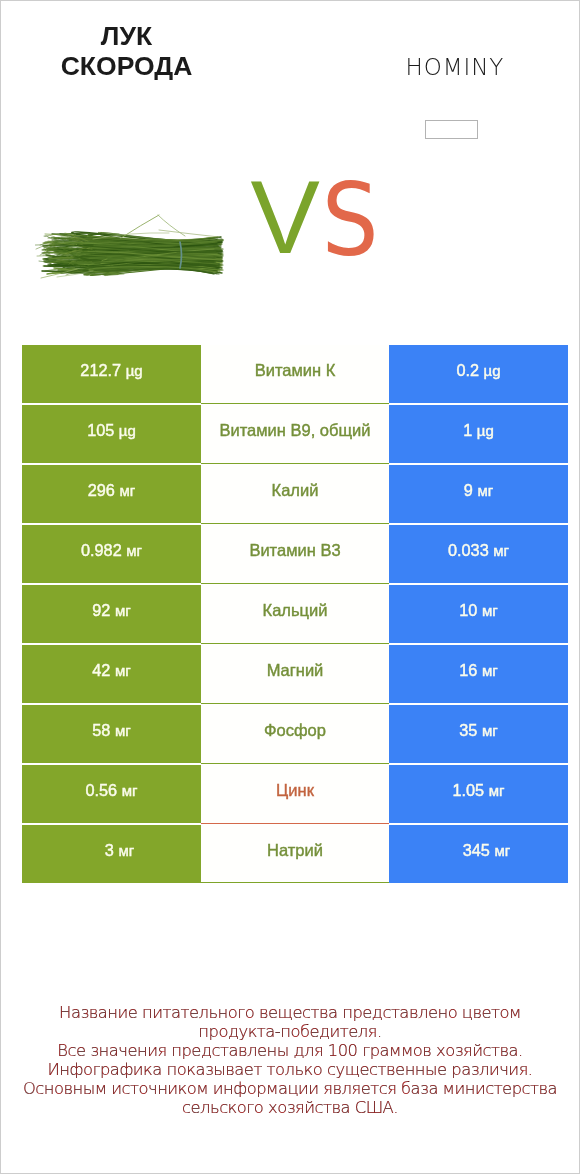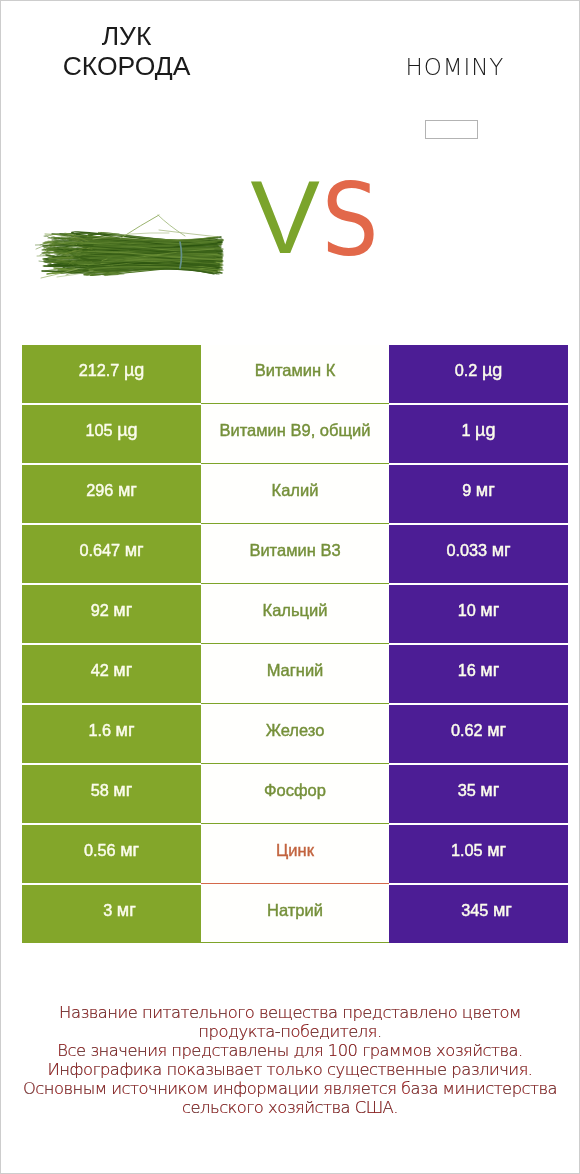--- a/index.html
+++ b/index.html
@@ -3,21 +3,21 @@
 <meta charset="utf-8">
 <style>
   html,body{margin:0;padding:0;background:#ffffff;}
   body{width:580px;height:1174px;font-family:"Liberation Sans",sans-serif;
        -webkit-font-smoothing:antialiased;}
   .page{position:relative;width:580px;height:1174px;border:1px solid #cdcdcd;
         background:#fff;overflow:hidden;box-sizing:border-box;}
 
   
   .title{position:absolute;color:#1b1b1b;text-align:center;}
-  #t-left{left:25px;top:20px;width:201px;font-size:26.5px;line-height:30px;font-weight:400;text-align:center;}
+  #t-left{left:25px;top:20px;width:201px;font-size:26.5px;line-height:30px;font-weight:700;text-align:center;}
   #t-right{left:353px;top:52px;width:201px;font-size:23px;line-height:29px;
            letter-spacing:0.9px;text-indent:0.9px;
            font-family:"DejaVu Sans",sans-serif;font-weight:200;}
 
   
   #chives{position:absolute;left:34px;top:206px;width:195px;height:72px;}
   .imgbox{position:absolute;left:424px;top:119px;width:53px;height:19px;
           border:1px solid #b3b3b3;background:#fff;box-sizing:border-box;}
   #vs{position:absolute;left:-1px;top:162px;width:578px;text-align:center;
       font-size:104px;line-height:104px;font-weight:400;letter-spacing:0px;margin-left:27px;}
@@ -25,27 +25,27 @@
   #vs .s{color:#e2684a;font-family:"DejaVu Sans",sans-serif;font-stretch:condensed;font-size:99.5px;position:relative;top:3.5px;left:-0.5px;}
 
   
   #tbl{position:absolute;left:21px;top:343.6px;width:537px;
        border-collapse:collapse;table-layout:fixed;}
   #tbl td{height:58.0px;line-height:15px;padding:0;text-align:center;vertical-align:middle;
           font-size:16.3px;font-weight:400;overflow:hidden;}
   #tbl td span{position:relative;top:-3px;}
   .c-l{width:179px;background:#83a62a;color:#fbfcec;-webkit-text-stroke:0.45px #fbfcec;border-bottom:2px solid #fff;}
   .c-m{width:188px;background:#fffffd;}
-  .c-r{width:179px;background:#4c1d95;color:#fbfcec;-webkit-text-stroke:0.45px #fbfcec;border-bottom:2px solid #fff;}
+  .c-r{width:179px;background:#3b82f6;color:#fbfcec;-webkit-text-stroke:0.45px #fbfcec;border-bottom:2px solid #fff;}
   #tbl tr:last-child .c-l,#tbl tr:last-child .c-r{border-bottom:none;padding-left:16px;}
   .c-m{border-bottom:1.4px solid #7ea429;}
   .c-m.win-right{border-bottom-color:#d4694a;}
   .m-left{color:#75903a;-webkit-text-stroke:0.42px #75903a;font-size:16.5px;}
   .m-right{color:#c2643f;-webkit-text-stroke:0.42px #c2643f;font-size:16.5px;}
-  .unit{font-size:18px;}
+  .unit{font-size:15px;}
 
   
   #footer{position:absolute;left:9px;top:1002px;width:560px;text-align:center;
           font-size:16.35px;line-height:19px;color:#b91c1c;white-space:nowrap;-webkit-text-stroke:0.18px #000;
           letter-spacing:-0.5px;
           font-family:"DejaVu Sans",sans-serif;font-weight:200;}
 </style>
 </head>
 <body>
 
@@ -367,38 +367,33 @@
           <td class="c-l"><span>105</span> <span class="unit">µg</span></td>
           <td class="c-m win-left"><span class="m-left">Витамин B9, общий</span></td>
           <td class="c-r"><span>1</span> <span class="unit">µg</span></td>
         </tr>
         <tr>
           <td class="c-l"><span>296</span> <span class="unit">мг</span></td>
           <td class="c-m win-left"><span class="m-left">Калий</span></td>
           <td class="c-r"><span>9</span> <span class="unit">мг</span></td>
         </tr>
         <tr>
-          <td class="c-l"><span>0.647</span> <span class="unit">мг</span></td>
+          <td class="c-l"><span>0.982</span> <span class="unit">мг</span></td>
           <td class="c-m win-left"><span class="m-left">Витамин B3</span></td>
           <td class="c-r"><span>0.033</span> <span class="unit">мг</span></td>
         </tr>
         <tr>
           <td class="c-l"><span>92</span> <span class="unit">мг</span></td>
           <td class="c-m win-left"><span class="m-left">Кальций</span></td>
           <td class="c-r"><span>10</span> <span class="unit">мг</span></td>
         </tr>
         <tr>
           <td class="c-l"><span>42</span> <span class="unit">мг</span></td>
           <td class="c-m win-left"><span class="m-left">Магний</span></td>
           <td class="c-r"><span>16</span> <span class="unit">мг</span></td>
-        </tr>
-        <tr>
-          <td class="c-l"><span>1.6</span> <span class="unit">мг</span></td>
-          <td class="c-m win-left"><span class="m-left">Железо</span></td>
-          <td class="c-r"><span>0.62</span> <span class="unit">мг</span></td>
         </tr>
         <tr>
           <td class="c-l"><span>58</span> <span class="unit">мг</span></td>
           <td class="c-m win-left"><span class="m-left">Фосфор</span></td>
           <td class="c-r"><span>35</span> <span class="unit">мг</span></td>
         </tr>
         <tr>
           <td class="c-l"><span>0.56</span> <span class="unit">мг</span></td>
           <td class="c-m win-right"><span class="m-right">Цинк</span></td>
           <td class="c-r"><span>1.05</span> <span class="unit">мг</span></td>

